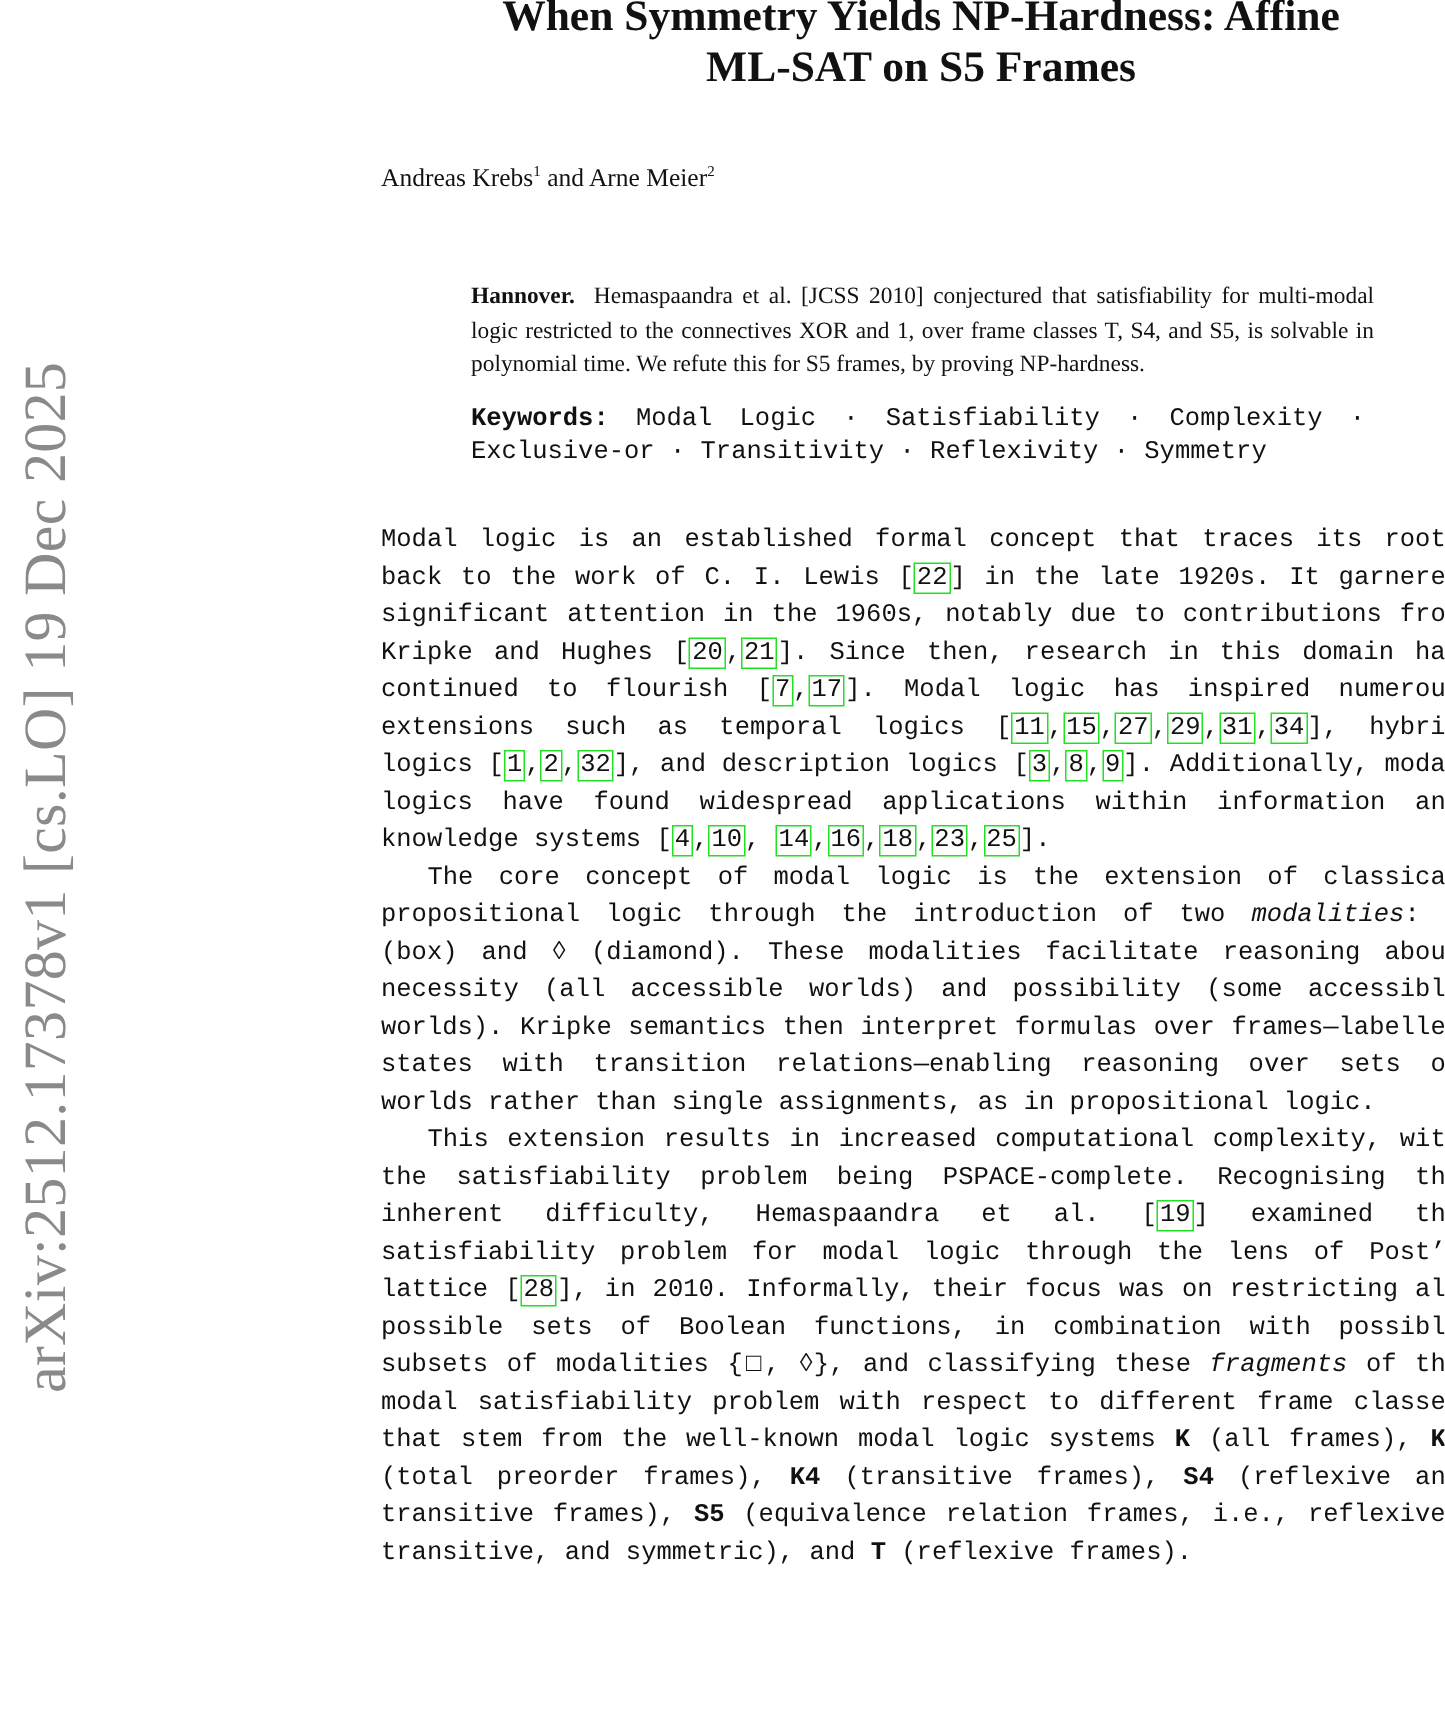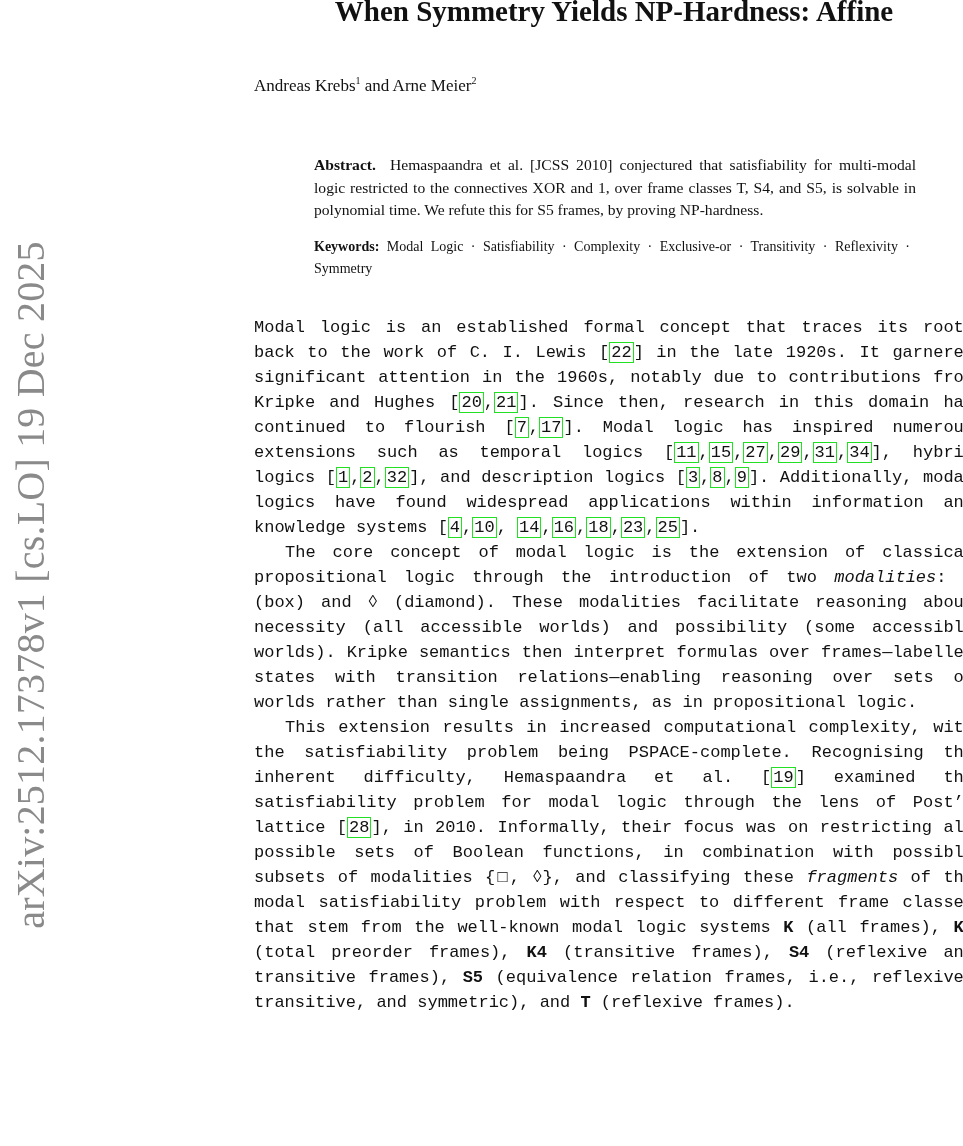--- a/index.html
+++ b/index.html
@@ -15,22 +15,22 @@
   .authors { text-align: left; font-family: "Liberation Serif", serif; font-size: 17px;
              margin-top: 47px; }
   .authors sup { font-size: 10px; vertical-align: 7px; }
   .affils { text-align: center; font-family: "Liberation Serif", serif; font-size: 15px;
             line-height: 22px; margin-top: 21px; }
   .affils sup { font-size: 10px; vertical-align: 6px; margin-right: 4px; }
   .mono { font-family: "Liberation Mono", monospace; font-size: 14px; }
   .abstract { margin: 58px 58px 0 60px; font-family: "Liberation Serif", serif;
               font-size: 15.6px; line-height: 22.5px; text-align: justify; }
   .abstract b { font-weight: bold; }
-  .keywords { margin: 14px 64px 0 60px; font-family: Liberation Serif, serif;
-              font-size: 14px; line-height: 22.5px; text-align: justify; }
+  .keywords { margin: 14px 64px 0 60px; font-family: Liberation Mono, monospace;
+              font-size: 17px; line-height: 22.5px; text-align: justify; }
   .section-heading { font-family: "Liberation Serif", serif; font-weight: bold; font-size: 21px;
                      margin-top: 50px; }
   .section-heading .num { display: inline-block; width: 42px; }
   .body-text { font-family: Liberation Mono, monospace; font-size: 17px; line-height: 25px;
                text-align: justify; margin-top: 34px; }
   .body-text p { margin: 0; }
   .body-text p.indent { text-indent: 31px; }
   .cite { border: 1.5px solid #22e022; padding: 0 1px; line-height: 1; }
   .bold { font-weight: bold; }
   .it { font-style: italic; }
@@ -38,29 +38,30 @@
 </head>
 <body>
 
 <div class="arxiv-stamp">
   <span>arXiv:2512.17378v1  [cs.LO]  19 Dec 2025</span>
 </div>
 
 <div class="page">
   <h1 class="title">
     <span>When Symmetry Yields NP-Hardness: Affine</span><br>
+    <span>ML-SAT on S5 Frames</span>
   </h1>
 
   <div class="authors">
     <span>Andreas Krebs</span><sup>1</sup><span> and </span><span>Arne Meier</span><sup>2</sup>
   </div>
 
 
   <div class="abstract">
-    <b>Abstract.</b>&nbsp;
+    <b>Hannover.</b>&nbsp;
     <span>Hemaspaandra et al. [JCSS 2010] conjectured that satisfiability for multi-modal logic restricted to the connectives XOR and 1, over frame classes T, S4, and S5, is solvable in polynomial time. We refute this for S5 frames, by proving NP-hardness.</span>
   </div>
 
   <div class="keywords">
     <b>Keywords:</b>
     <span>Modal Logic · Satisfiability · Complexity · Exclusive-or · Transitivity · Reflexivity · Symmetry</span>
   </div>
 
 
   <div class="body-text">

